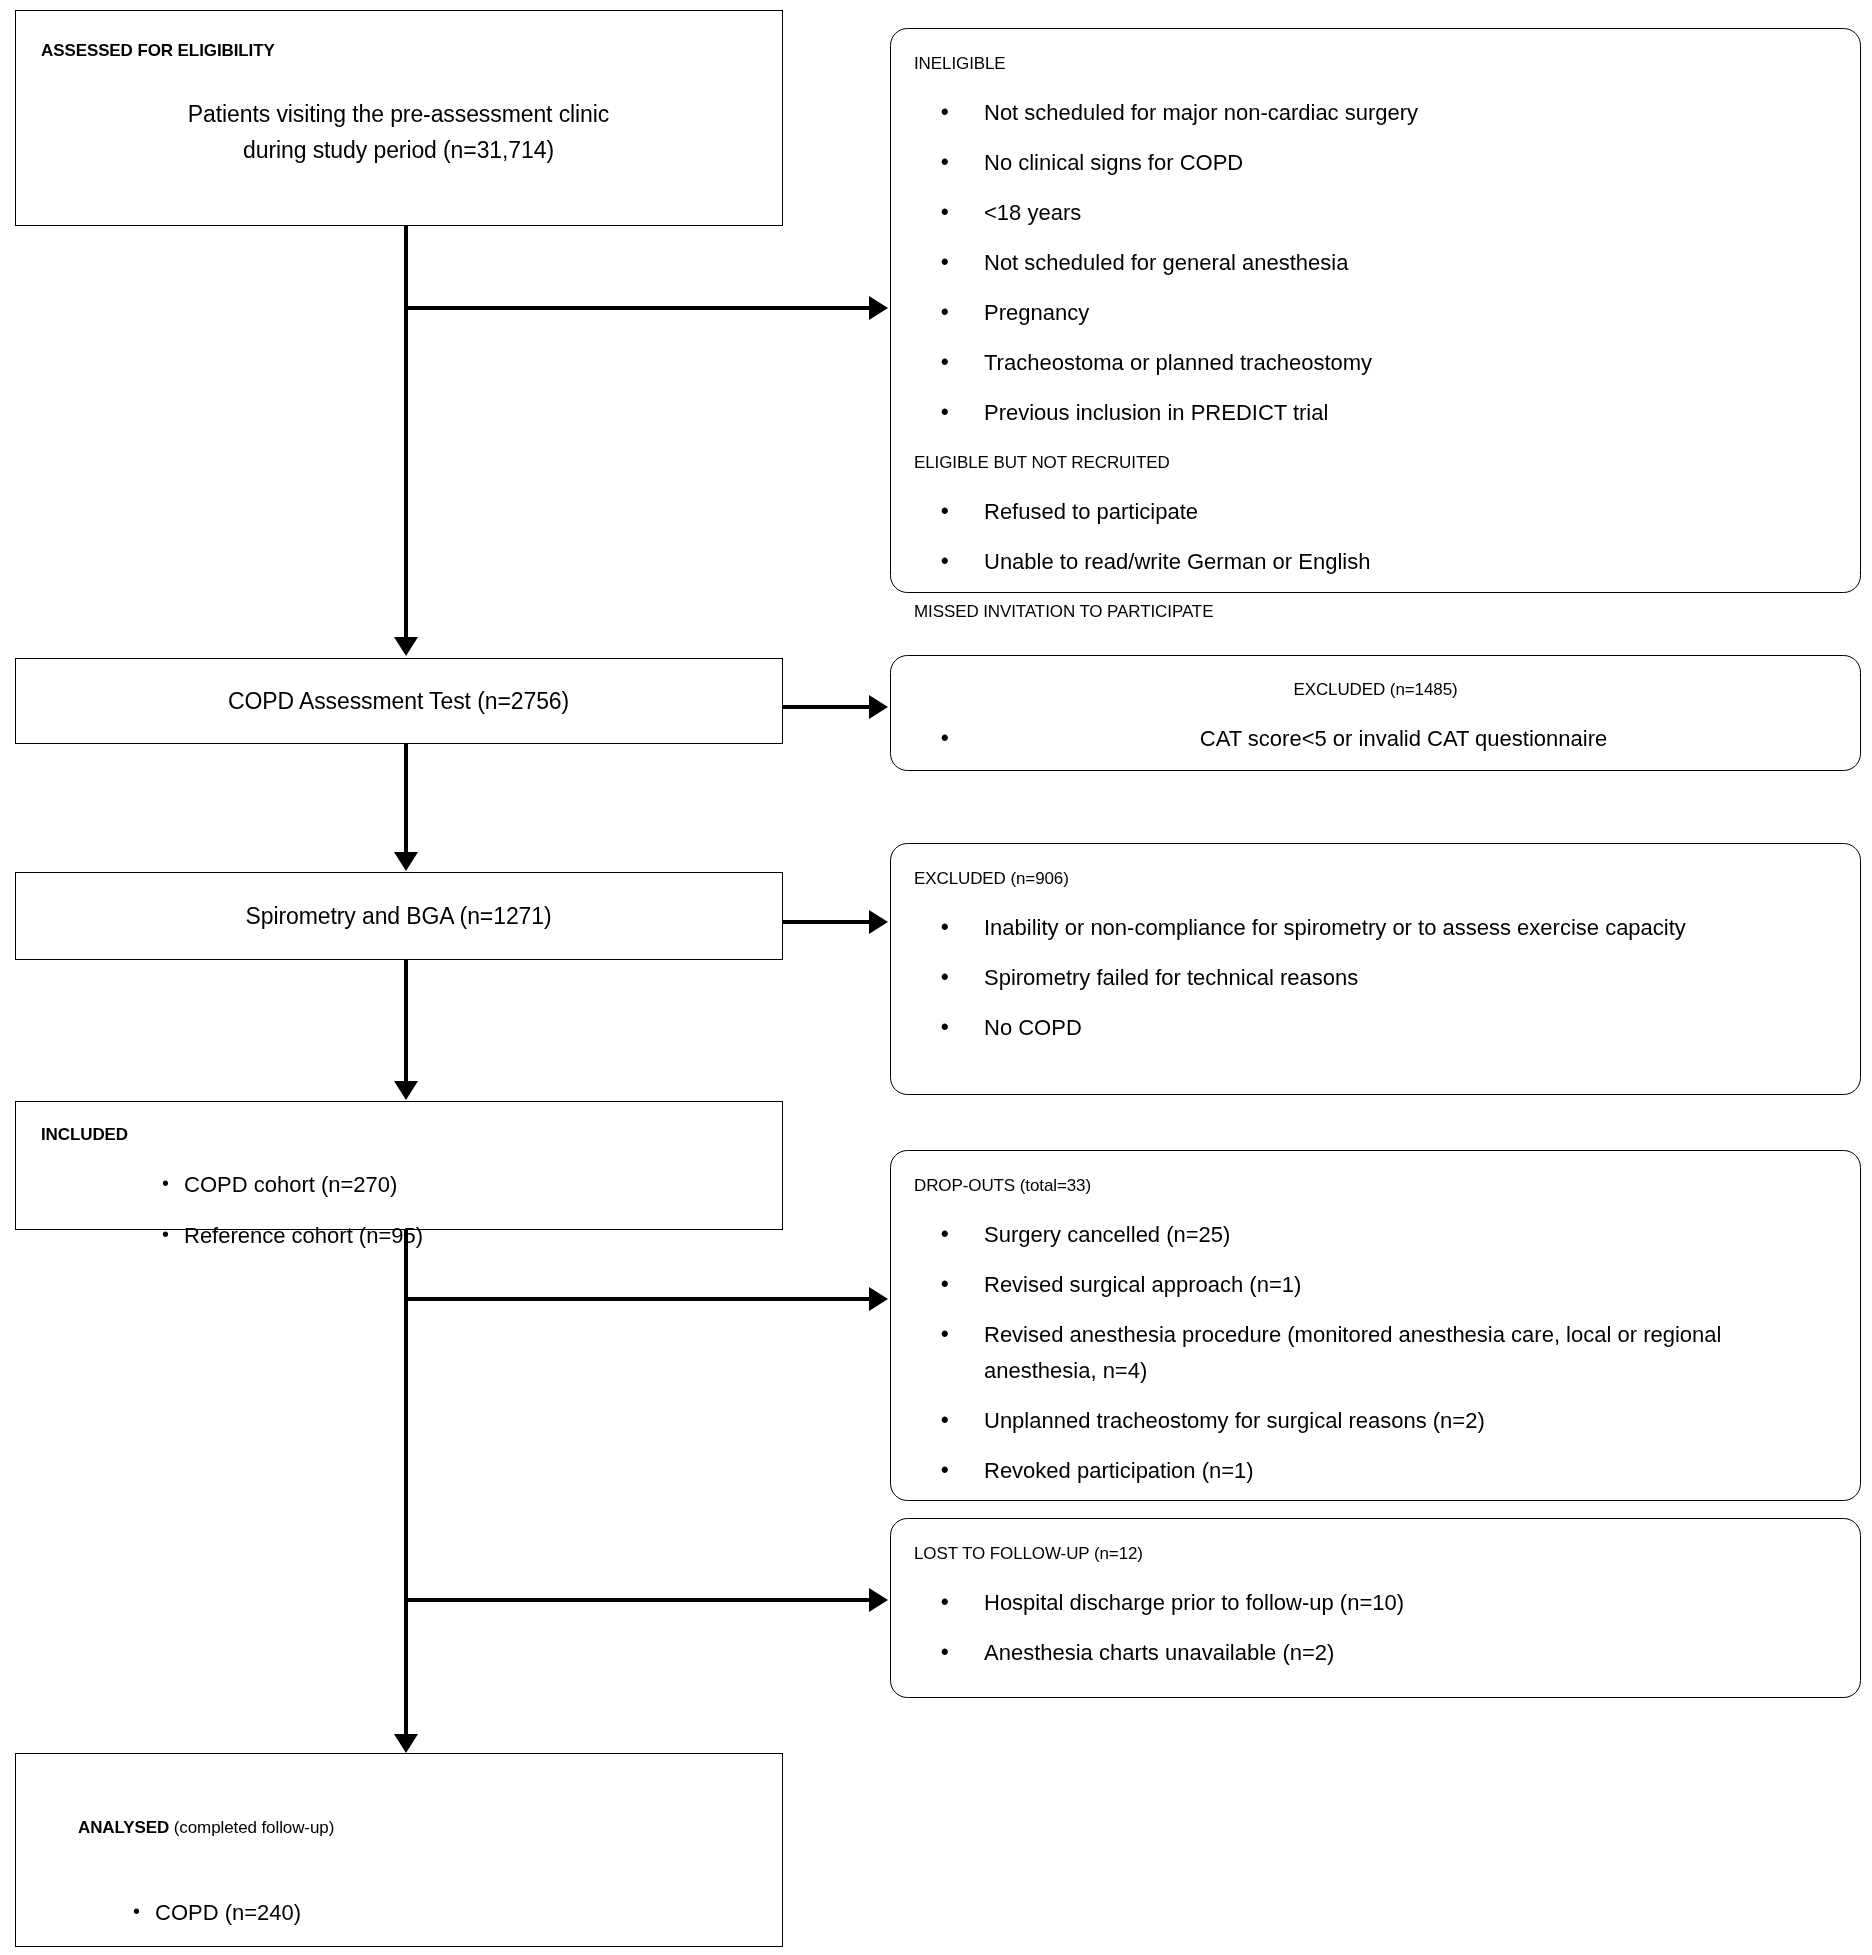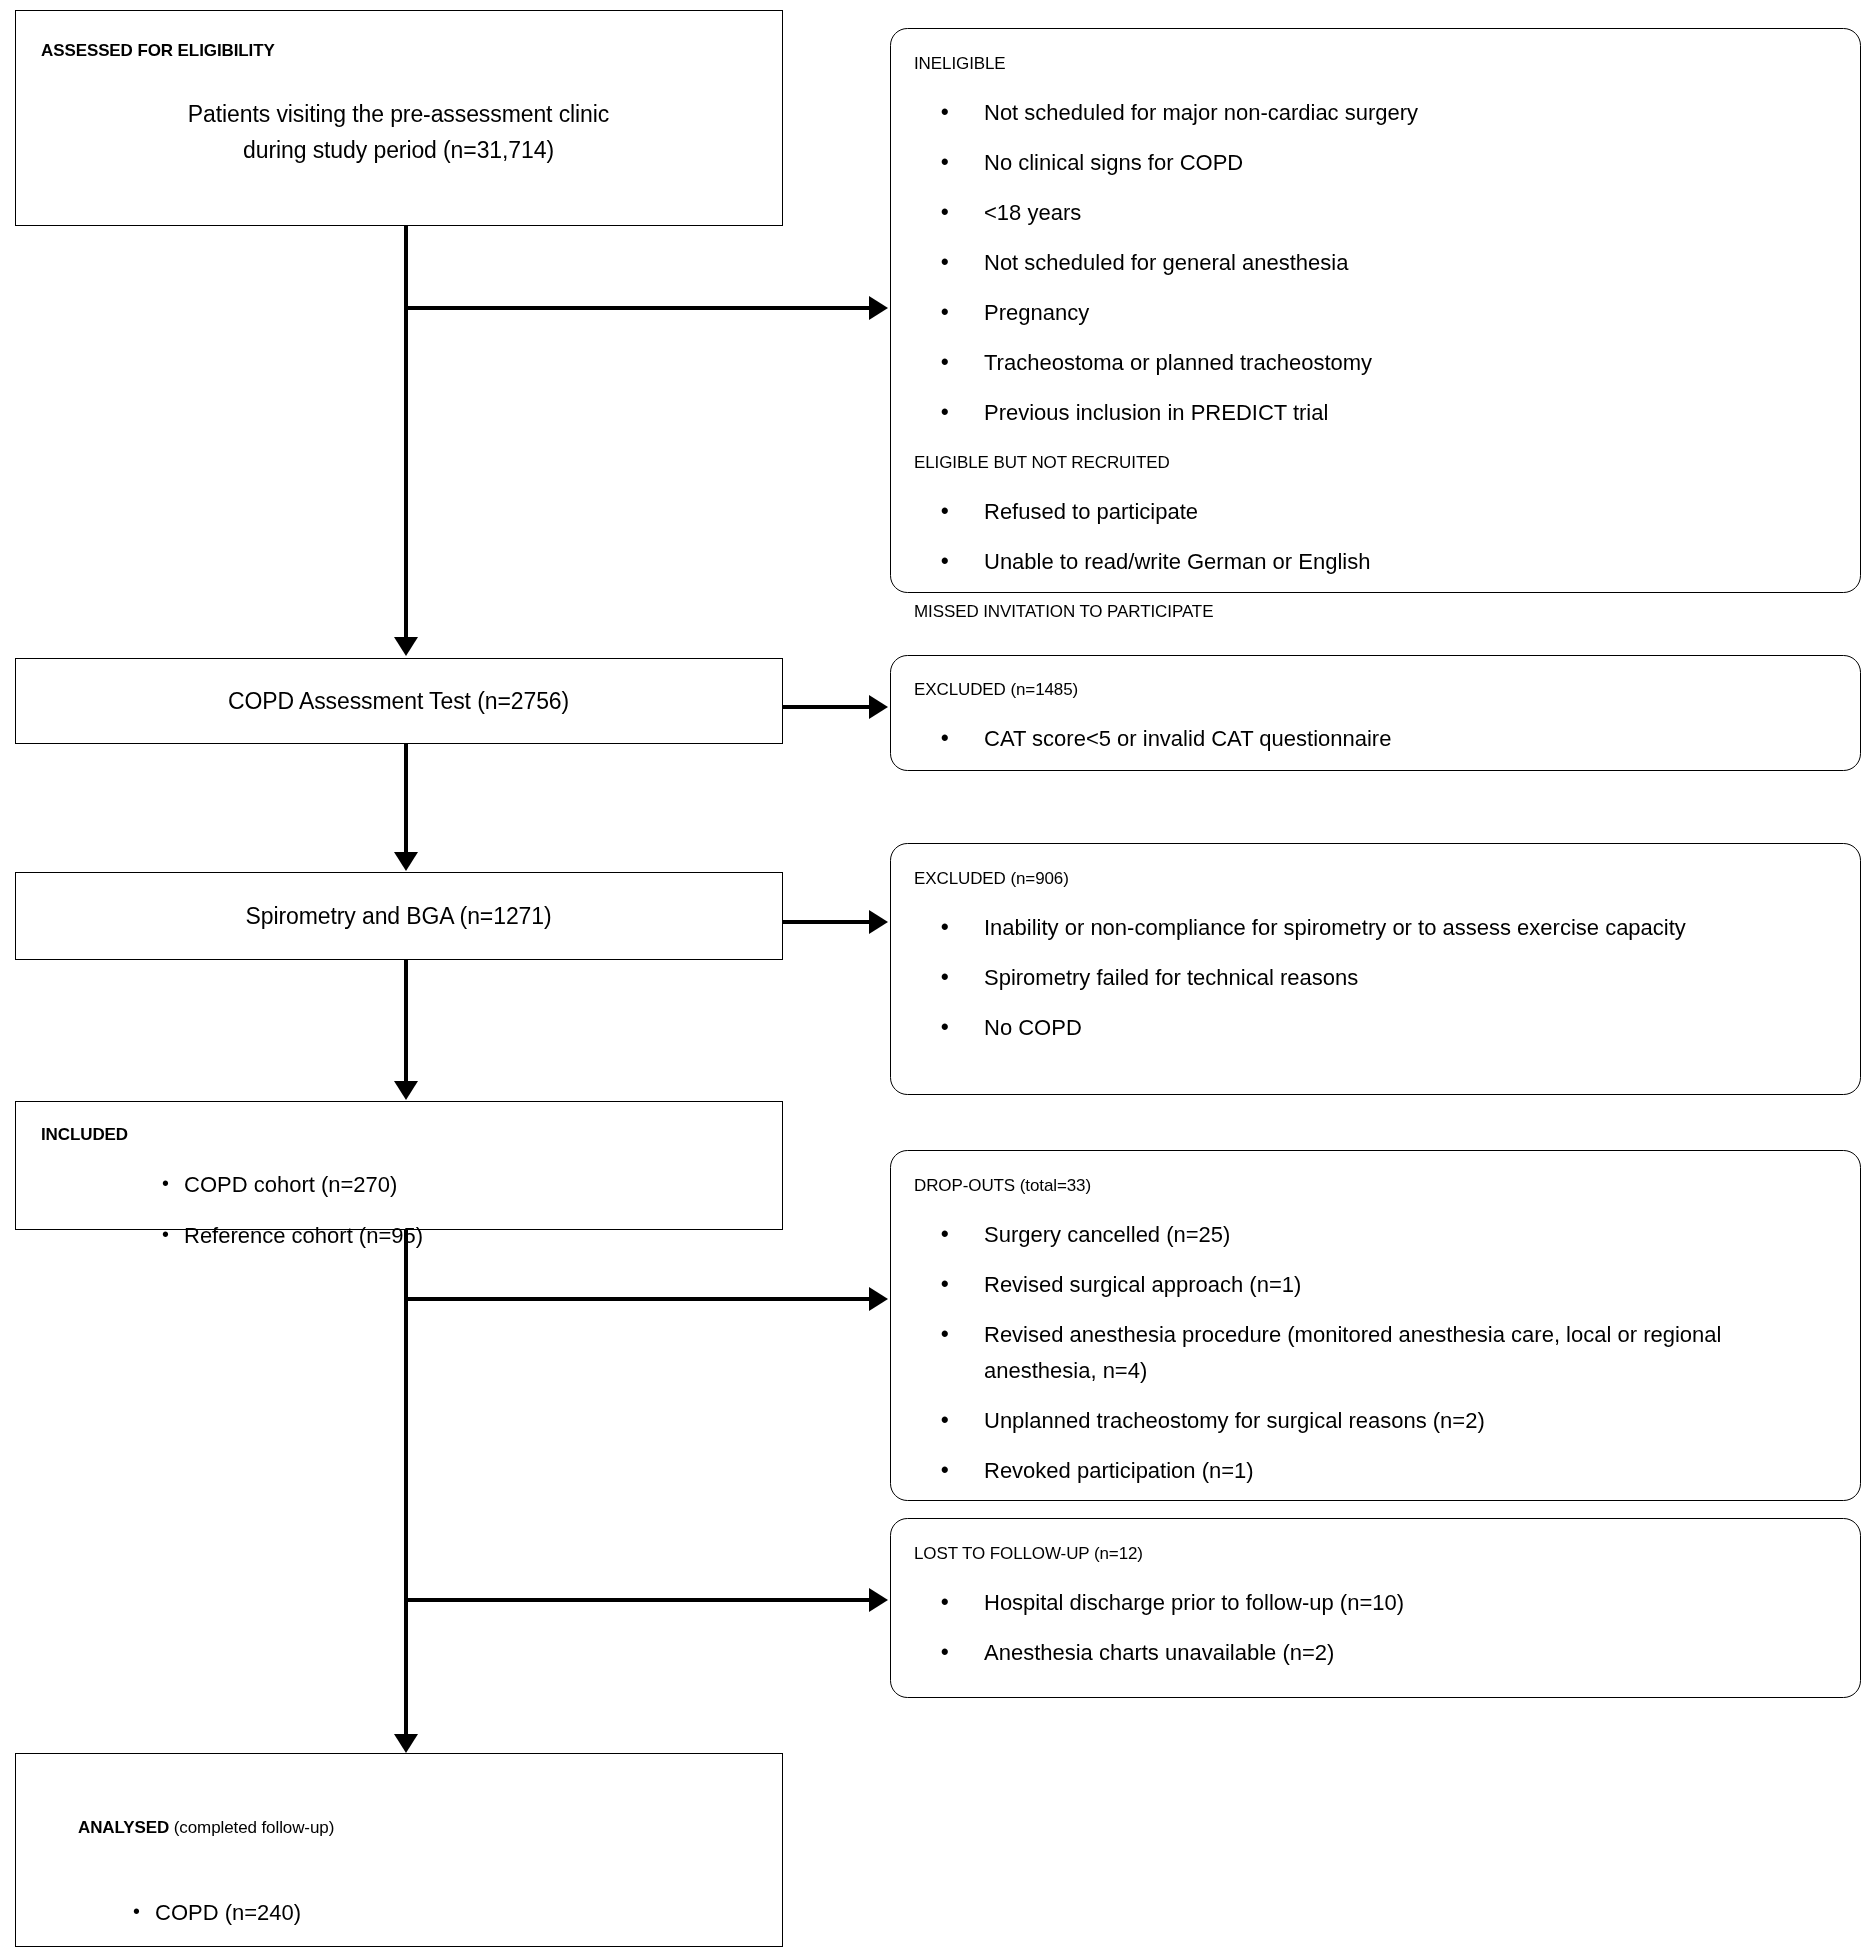--- a/index.html
+++ b/index.html
@@ -200,21 +200,21 @@
       <div class="t heading">ELIGIBLE BUT NOT RECRUITED</div>
       <ul class="bl">
         <li>Refused to participate</li>
         <li>Unable to read/write German or English</li>
       </ul>
       <div class="t heading">MISSED INVITATION TO PARTICIPATE</div>
     </div>
   </div>
 
   <div class="box rnd" style="left:890px; top:655px; width:971px; height:116px;">
-    <div class="inner" style="padding:16px 23px;">
+    <div class="inner" style="padding:16px 23px;text-align:center;">
       <div class="t heading">EXCLUDED (n=1485)</div>
       <ul class="bl">
         <li>CAT score&lt;5 or invalid CAT questionnaire</li>
       </ul>
     </div>
   </div>
 
   <div class="box rnd" style="left:890px; top:843px; width:971px; height:252px;">
     <div class="inner" style="padding:17.4px 23px;">
       <div class="t heading">EXCLUDED (n=906)</div>

